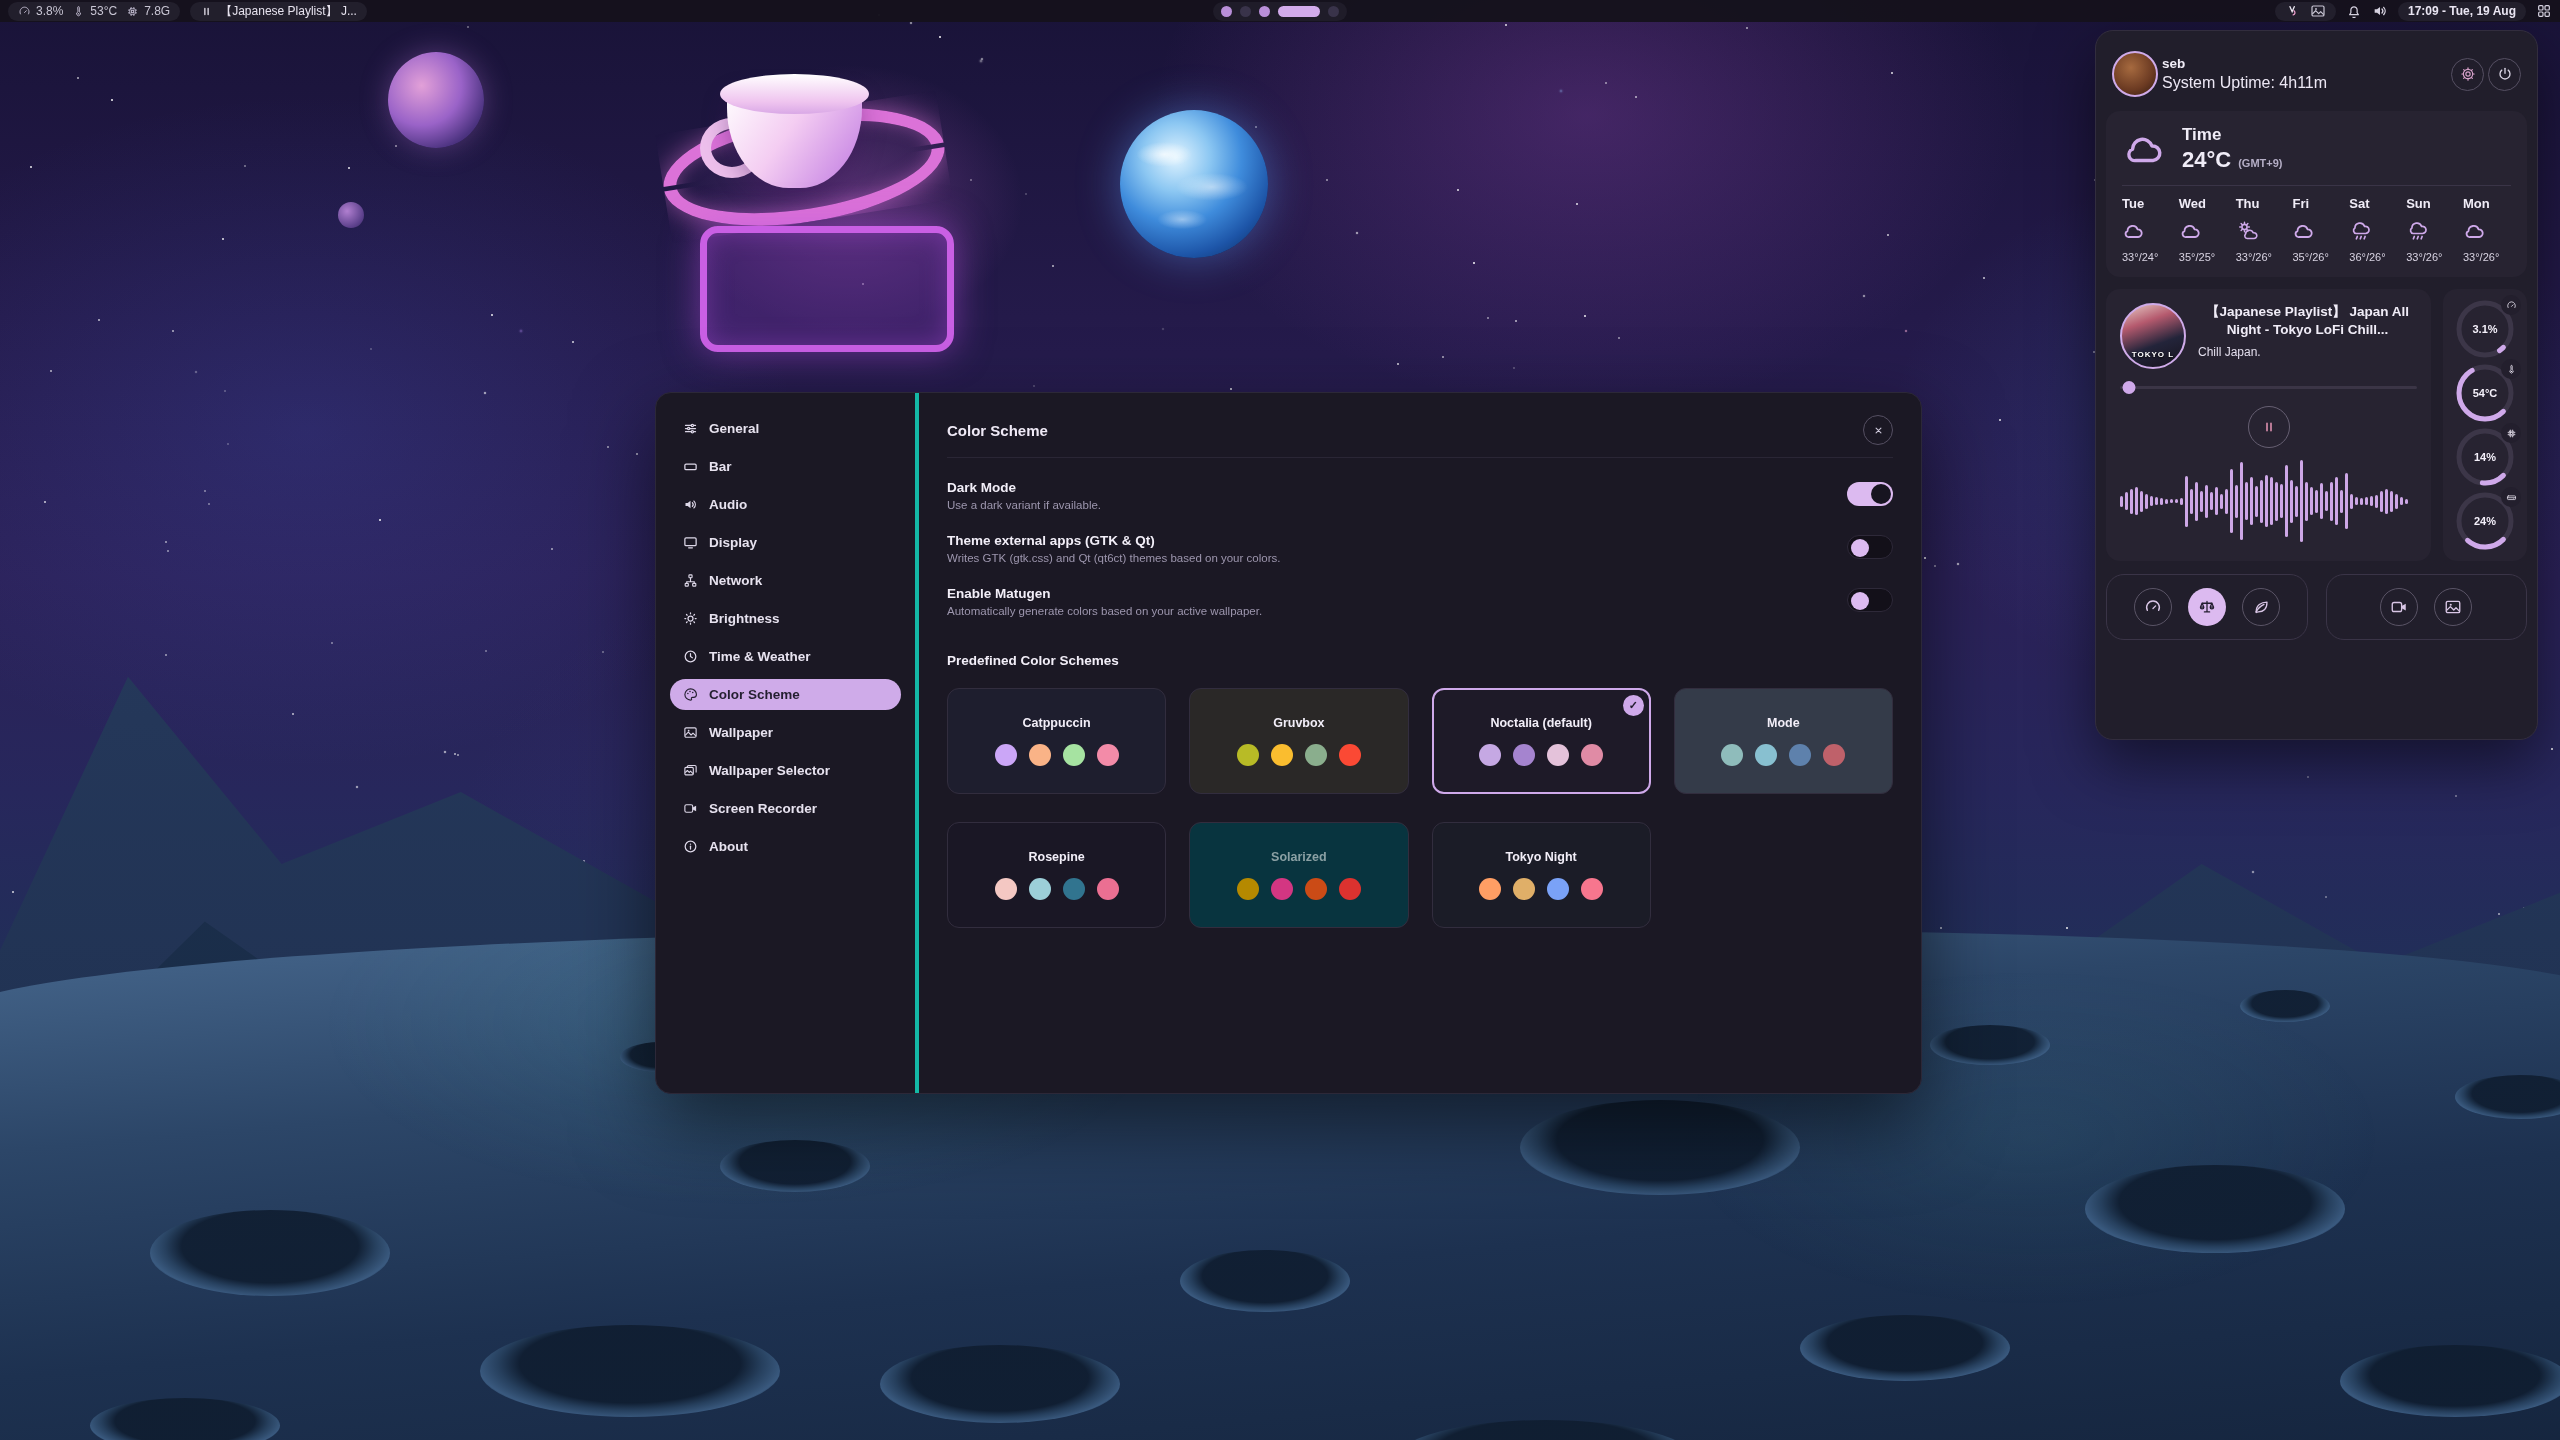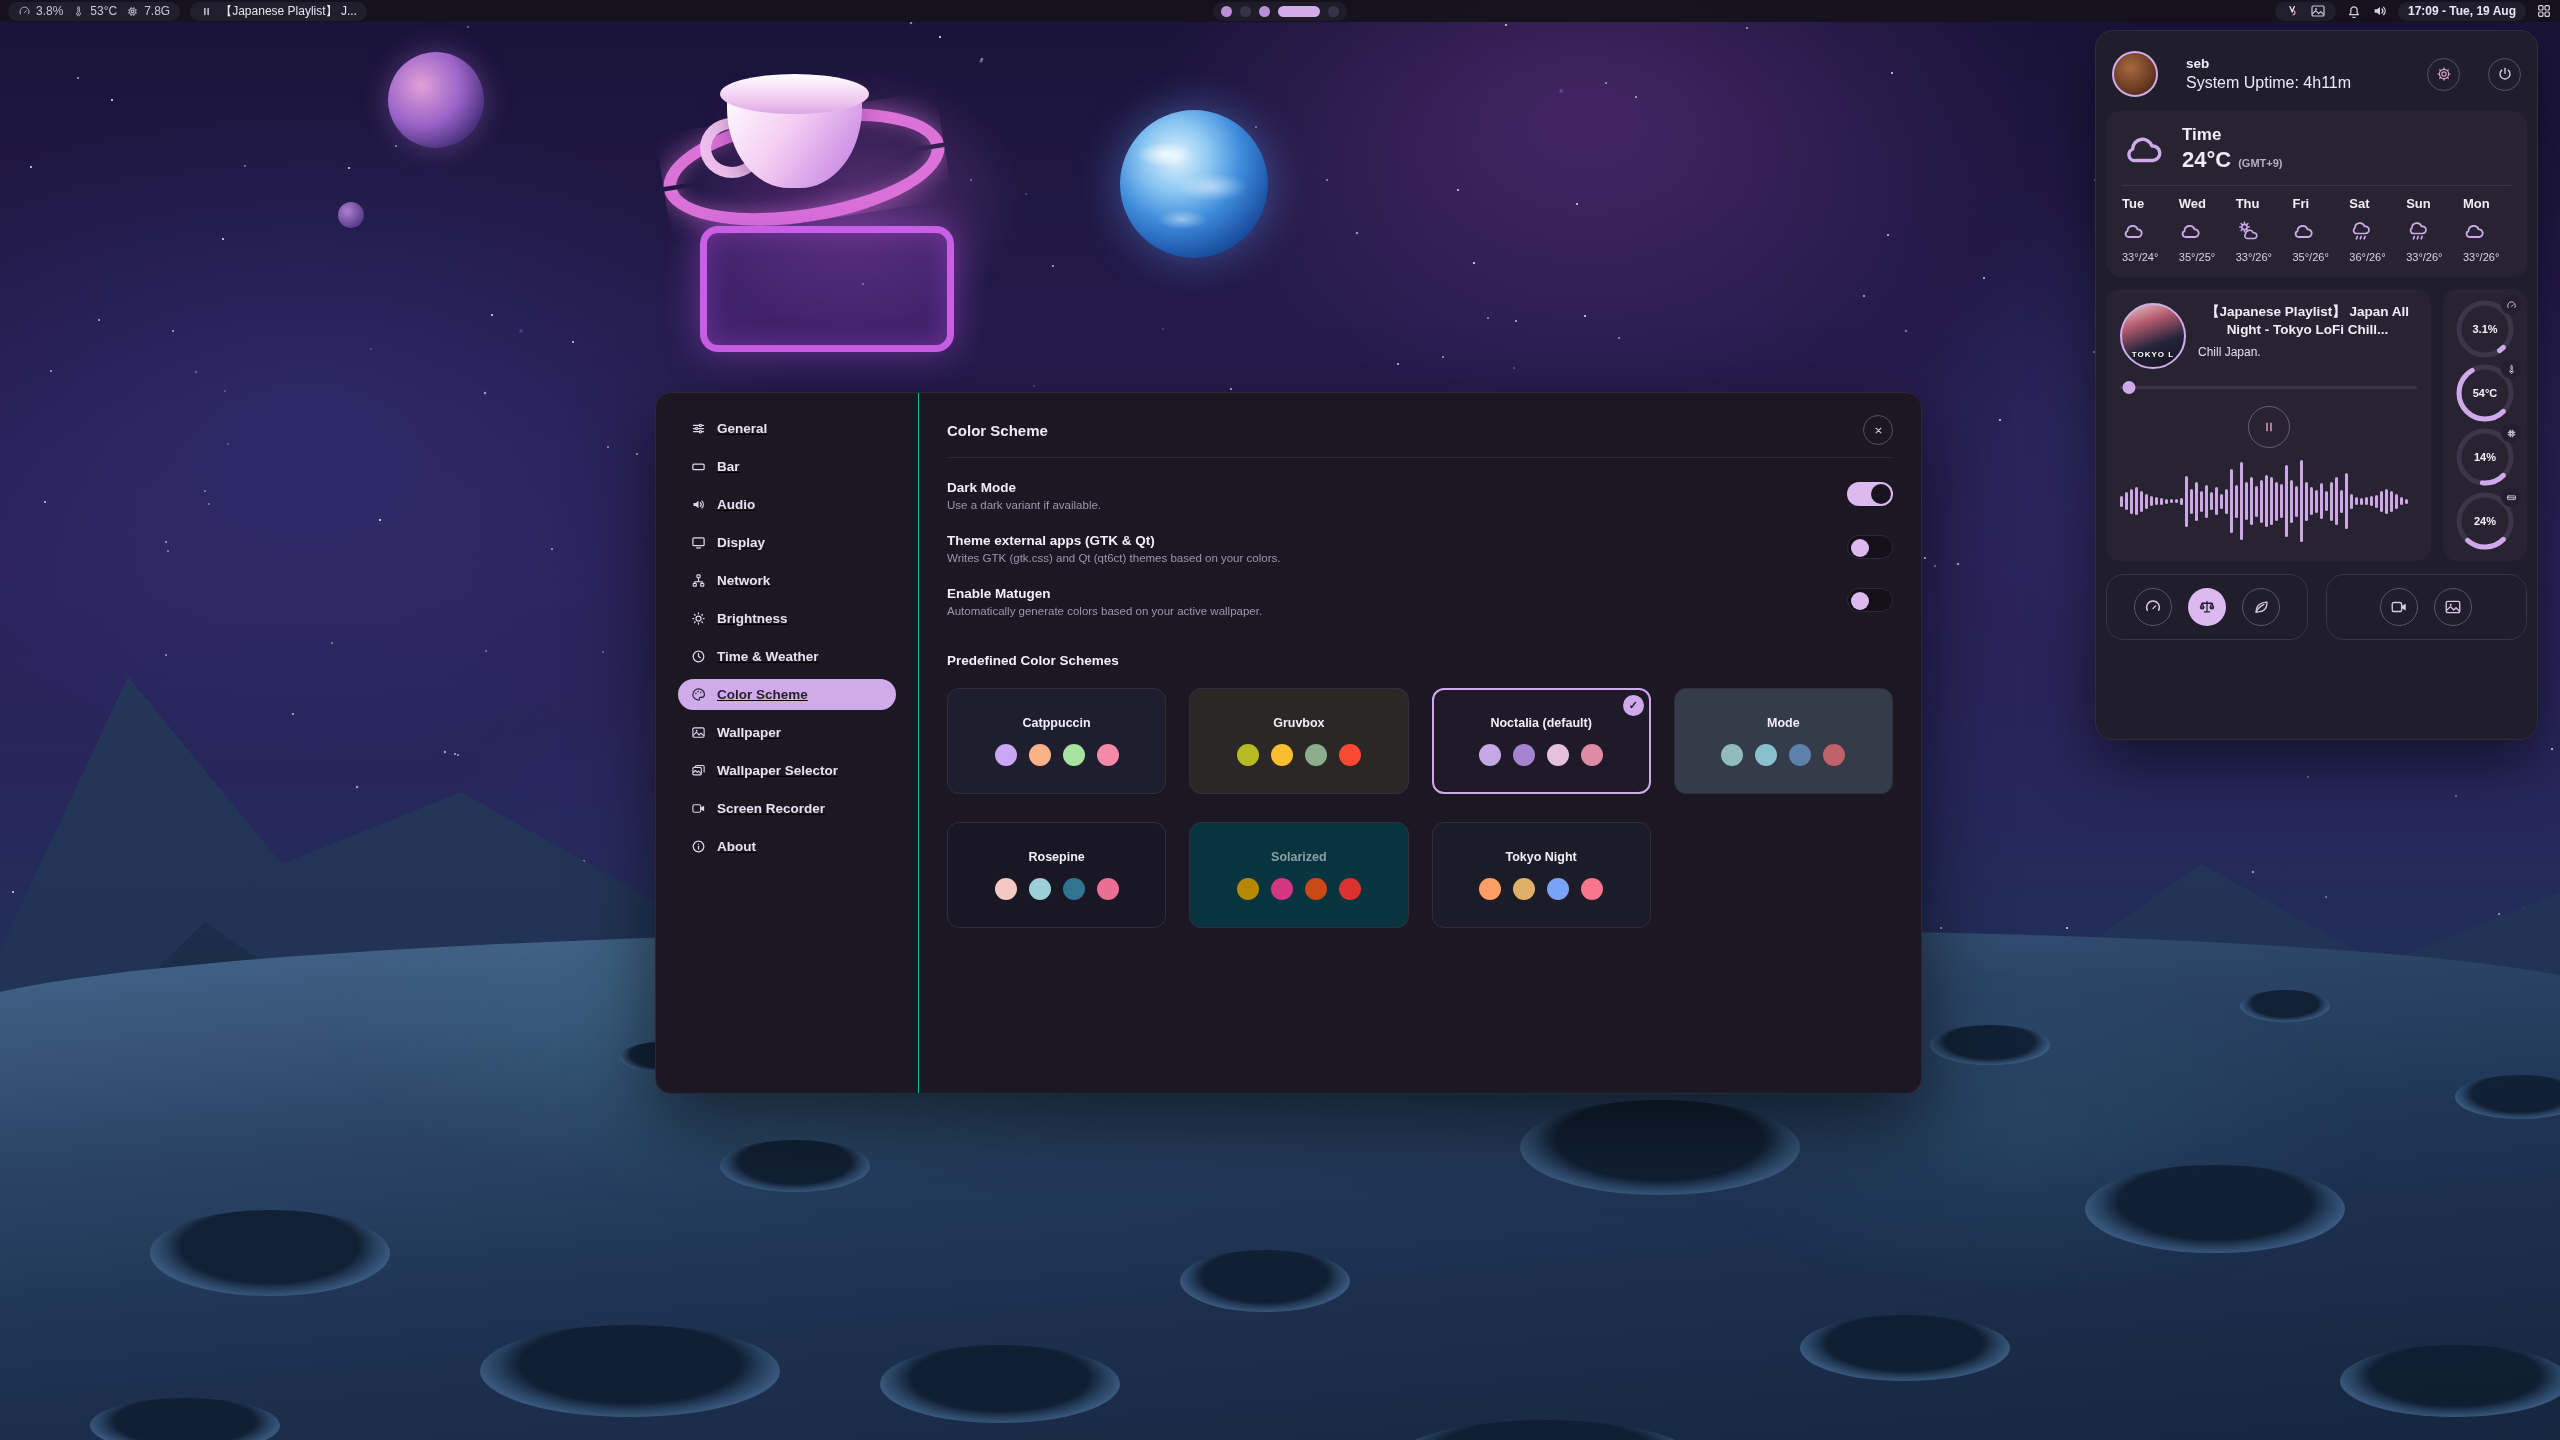--- a/index.html
+++ b/index.html
@@ -75,21 +75,21 @@
   .ws-dot.active{width:42px;background:#d2abeb;}
   .pill.ws{gap:8px;padding:0 8px;background:#1f1c29;}
   .bar-btn{display:inline-flex;color:#d6d2e0;}
   .icon{display:inline-flex;width:16px;height:16px;}
   .icon svg{width:100%;height:100%;display:block;}
   .bicon{width:13px;height:13px;}
 
   
   .settings{position:absolute;left:655px;top:392px;width:1265px;height:700px;background:#1b1824;
     border:1px solid #2c2838;border-radius:16px;z-index:30;box-shadow:0 30px 80px rgba(0,0,0,.55);display:flex;}
-  .sidebar{width:263px;box-sizing:border-box;padding:20px 22px;border-right:1px solid #14b8a6;flex:none;text-decoration:underline;}
+  .sidebar{width:263px;box-sizing:border-box;padding:20px 14px;border-right:4px solid #14b8a6;flex:none;}
   .side-item{display:flex;align-items:center;gap:11px;height:31px;padding:0 13px;border-radius:16px;
     color:#e7e2ef;font-size:13.5px;font-weight:bold;margin-bottom:7px;cursor:pointer;}
   .side-item .icon{width:15px;height:15px;color:#ddd7e8;}
   .side-item.active{background:#cfabe9;color:#241f30;}
   .side-item.active .icon{color:#241f30;}
   .content{flex:1;box-sizing:border-box;padding:22px 28px;position:relative;}
   .content-header{display:flex;align-items:center;justify-content:space-between;}
   .content-title{font-size:15px;font-weight:bold;color:#efe9f6;}
   .close-btn{width:30px;height:30px;border-radius:50%;border:1px solid #554f62;background:transparent;
     color:#cfc9dc;display:flex;align-items:center;justify-content:center;cursor:pointer;padding:0;}
@@ -112,21 +112,21 @@
   .scheme-title{font-size:12.5px;font-weight:bold;color:#f2eef8;}
   .dots{display:flex;gap:12px;}
   .dot{width:22px;height:22px;border-radius:50%;}
   .check-badge{position:absolute;top:5px;right:5px;width:21px;height:21px;border-radius:50%;background:#cfa9ea;
     color:#241f30;font-size:11px;font-weight:bold;display:flex;align-items:center;justify-content:center;}
 
   
   .rpanel{position:absolute;left:2095px;top:30px;width:443px;height:710px;background:#211e2b;
     border:1px solid #322d3e;border-radius:18px;z-index:30;box-sizing:border-box;padding:10px;
     box-shadow:0 24px 60px rgba(0,0,0,.5);color:#f0ecf7;}
-  .user-row{display:flex;align-items:center;gap:28px;padding:10px 6px;}
+  .user-row{display:flex;align-items:center;gap:4px;padding:10px 6px;}
   .avatar{width:42px;height:42px;border-radius:50%;border:2px solid #cfabe9;flex:none;
     background:radial-gradient(circle at 40% 35%,#a66a3f,#6b3a22 60%,#2f1a10);}
   .user-text{flex:1;min-width:0;}
   .user-name{font-size:13.5px;font-weight:bold;}
   .user-uptime{font-size:16px;margin-top:3px;color:#ece7f4;}
   .round-btn{width:33px;height:33px;border-radius:50%;border:1px solid #554f62;background:transparent;
     display:flex;align-items:center;justify-content:center;cursor:pointer;padding:0;flex:none;}
   .round-btn .icon{width:16px;height:16px;}
   .gear-btn{color:#d5a0c8;}
   .power-btn{color:#d9d4e4;}

